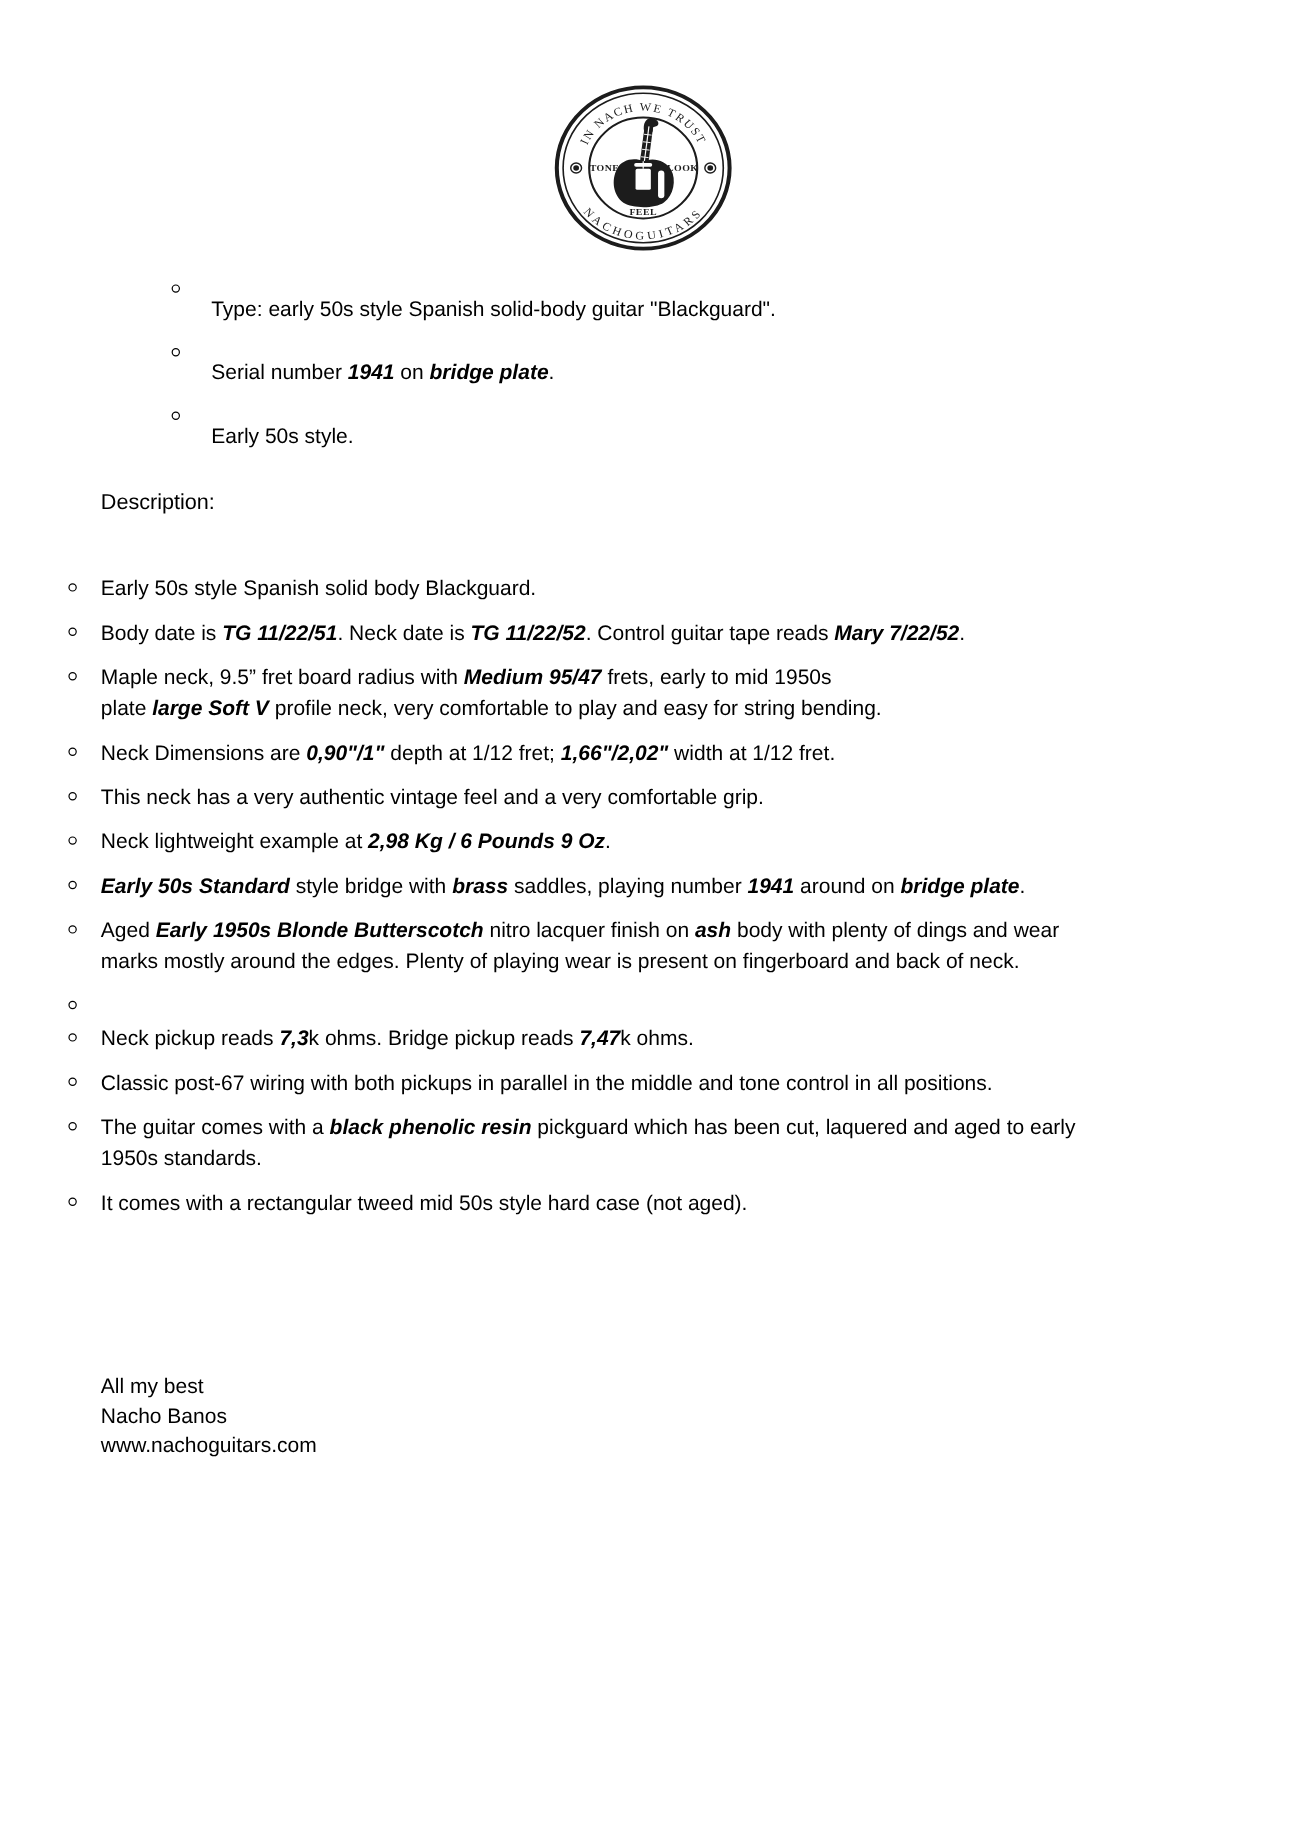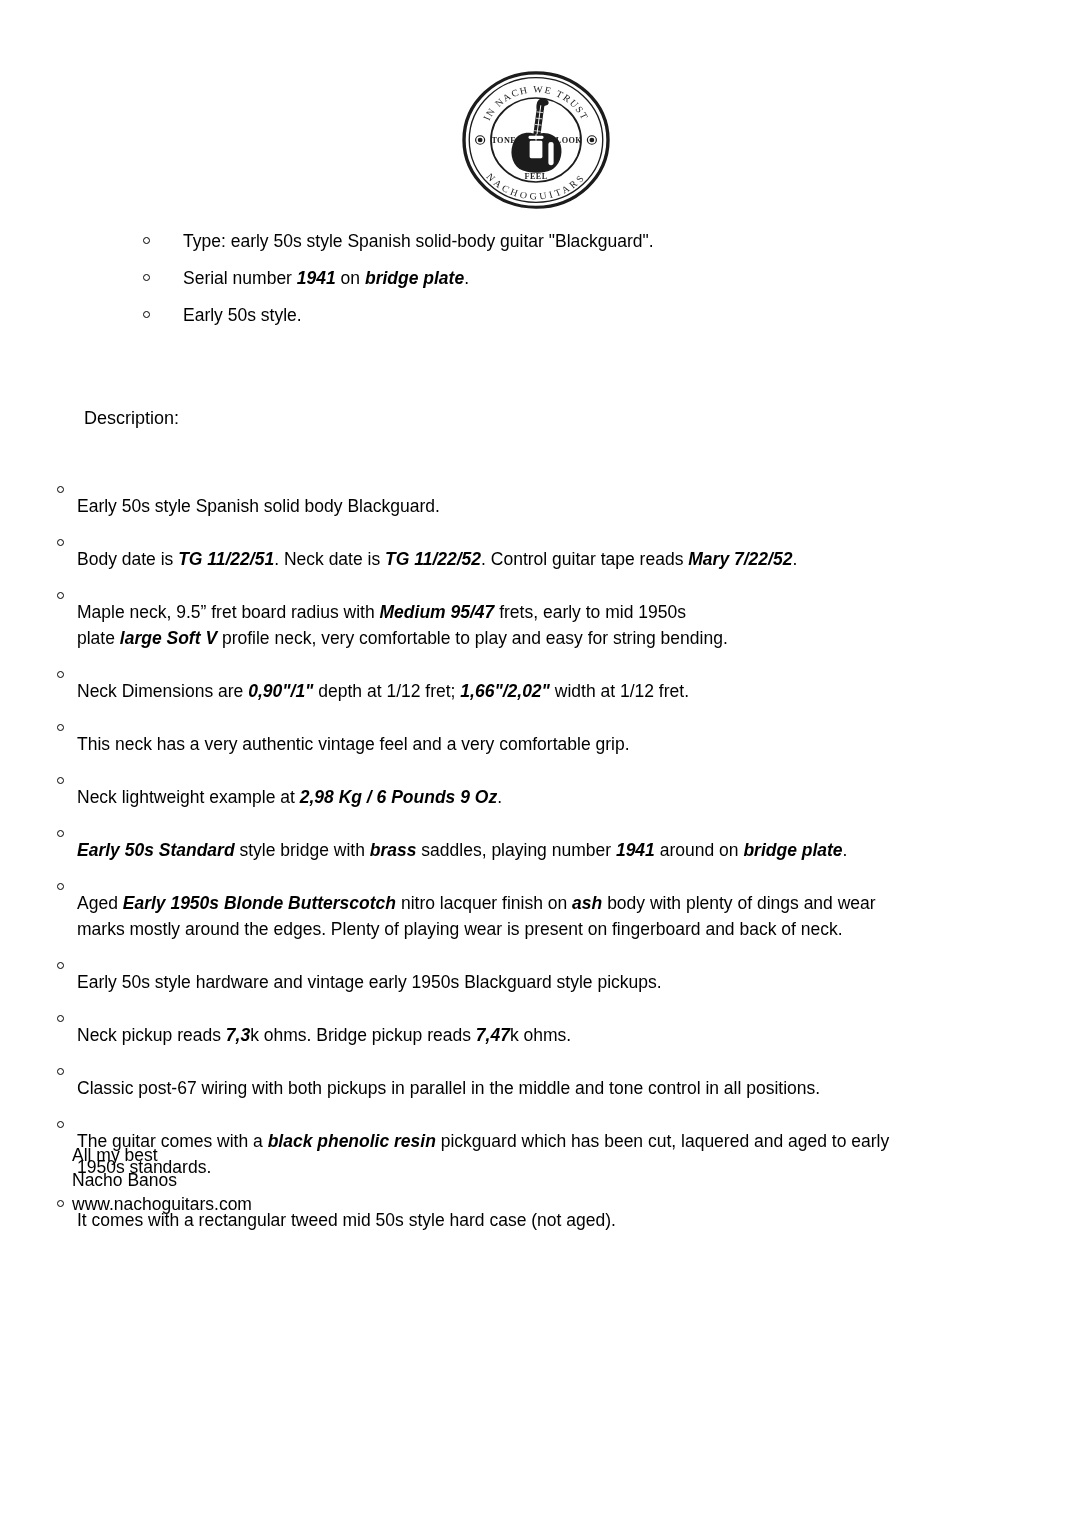--- a/index.html
+++ b/index.html
@@ -32,38 +32,38 @@
   li { display: flex; align-items: flex-start; line-height: 26px; margin: 0 0 11px 0; }
   .bullet-marker {
     flex: 0 0 auto;
     width: 7px; height: 7px;
     border: 1.3px solid #000;
     border-radius: 50%;
     margin-top: 9px;
     box-sizing: border-box;
   }
   .intro-list { padding-top: 0; margin-top: 0; position: absolute; left: 0; top: 228px; width: 1000px; }
-  .intro-list li { padding-left: 143px; }
+  .intro-list li { padding-left: 143px; flex-direction: column; }
   .intro-list .li-text { margin-left: 33px; }
   .desc-heading {
     position: absolute;
     left: 84px; top: 407px;
     margin: 0;
     font-size: 18px;
     font-weight: normal;
     line-height: 22px;
   }
   .desc-list { position: absolute; left: 0; top: 477px; width: 1020px; }
-  .desc-list li { padding-left: 57px; flex-direction: column; }
+  .desc-list li { padding-left: 57px; }
   .desc-list .li-text { margin-left: 20px; max-width: 895px; }
   .li-text b { font-weight: bold; font-style: italic; }
   
   .signature {
     position: absolute;
-    left: 72px; top: 1143px;
+    left: 84px; top: 1143px;
     line-height: 24.5px;
   }
   .signature div { white-space: nowrap; }
 </style>
 </head>
 <body>
 
 <div class="page">
 
   <div class="logo-wrap">
@@ -161,21 +161,20 @@
     <li>
       <span class="bullet-marker"></span>
       <span class="li-text"><b>Early 50s Standard</b><span> style bridge with </span><b>brass</b><span> saddles, playing number </span><b>1941</b><span> around on </span><b>bridge plate</b><span>.</span></span>
     </li>
     <li>
       <span class="bullet-marker"></span>
       <span class="li-text"><span>Aged </span><b>Early 1950s Blonde Butterscotch</b><span> nitro lacquer finish on </span><b>ash</b><span> body with plenty of dings and wear</span><br><span>marks mostly around the edges. Plenty of playing wear is present on fingerboard and back of neck.</span></span>
     </li>
     <li>
       <span class="bullet-marker"></span>
-      <span class="li-text"><span>Early 50s style hardware and vintage early 1950s Blackguard style pickups.</span></span>
     </li>
     <li>
       <span class="bullet-marker"></span>
       <span class="li-text"><span>Neck pickup reads </span><b>7,3</b><span>k ohms. Bridge pickup reads </span><b>7,47</b><span>k ohms.</span></span>
     </li>
     <li>
       <span class="bullet-marker"></span>
       <span class="li-text"><span>Classic post-67 wiring with both pickups in parallel in the middle and tone control in all positions.</span></span>
     </li>
     <li>

